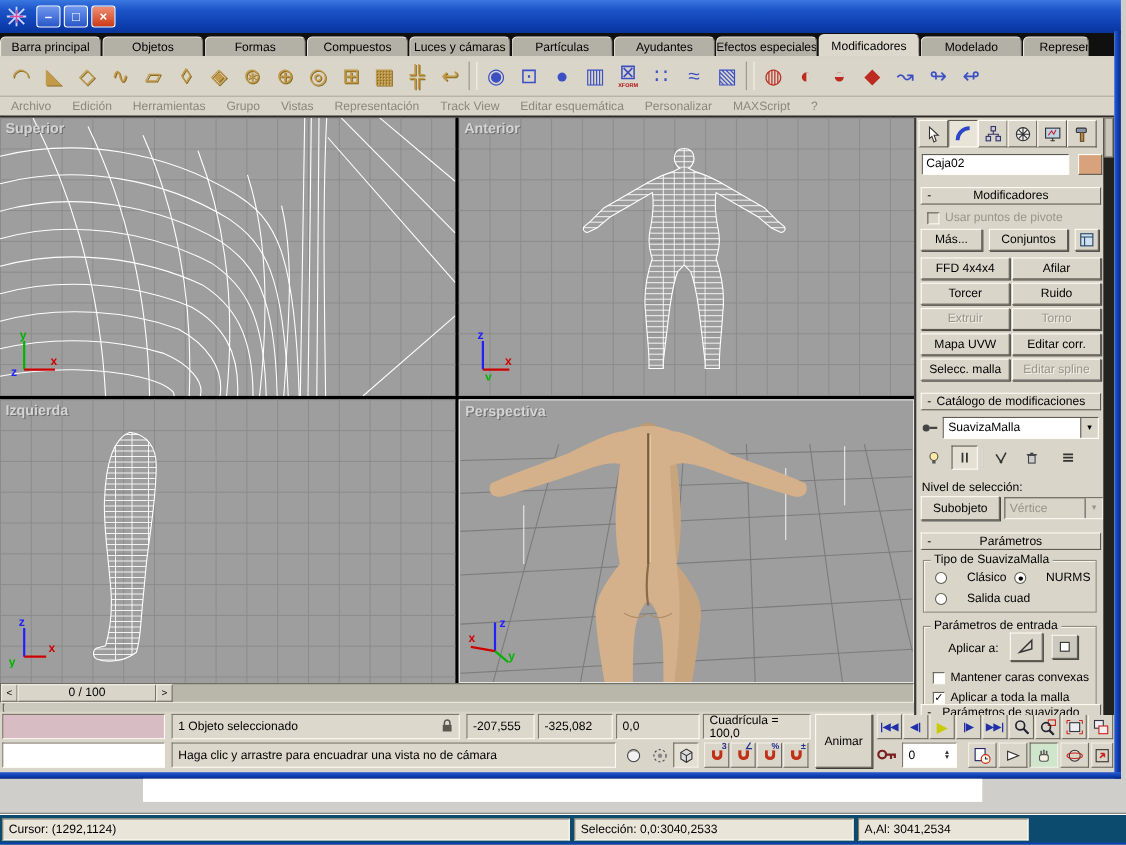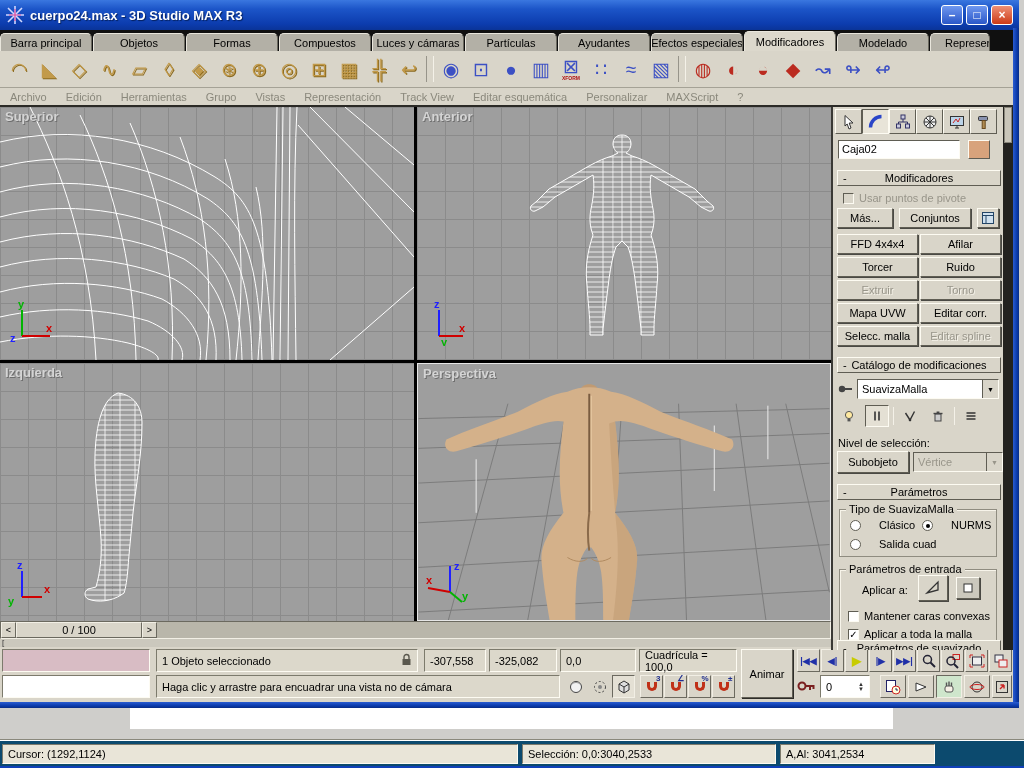--- a/index.html
+++ b/index.html
@@ -78,21 +78,21 @@
   
   .rightpanel { position:absolute; left:831px; top:107px; width:182px; height:543px; background:#d9d5c9;
     border-left:2px solid #3a3935; overflow:hidden; }
   .pscroll { position:absolute; right:0; top:0; width:10px; height:100%; background:#23221f; }
   .pscroll .thumb { position:absolute; top:0; left:1px; width:8px; height:36px; background:#c9c5b9; border:1px solid #88857a; }
   .ptabs { position:absolute; left:2px; top:2px; display:flex; }
   .ptab { width:27px; height:25px; background:#d9d5c9; border:1px solid; border-color:#fdfbf2 #5f5d53 #5f5d53 #fdfbf2;
     display:flex; align-items:center; justify-content:center; }
   .ptab.active { background:#e8e4d8; border-color:#5f5d53 #fdfbf2 #fdfbf2 #5f5d53; }
   .namerow { position:absolute; left:5px; top:33px; display:flex; gap:8px; }
-  .nameinput { width:122px; height:19px; background:#fff; border:1px solid; border-color:#5f5d53 #fdfbf2 #fdfbf2 #5f5d53; padding:2px 3px; }
+  .nameinput { width:134px; height:19px; background:#fff; border:1px solid; border-color:#5f5d53 #fdfbf2 #fdfbf2 #5f5d53; padding:2px 3px; }
   .swatch { width:22px; height:19px; border:1px solid; border-color:#fdfbf2 #5f5d53 #5f5d53 #fdfbf2; }
   .rollout { position:absolute; left:4px; width:164px; height:16px; background:#d9d5c9; border:1px solid;
     border-color:#fdfbf2 #5f5d53 #5f5d53 #fdfbf2; display:flex; align-items:center; justify-content:center; font-size:11px; }
   .rollout .minus { position:absolute; left:5px; top:1px; }
   .pbtn { background:#d9d5c9; border:1px solid; border-color:#fdfbf2 #5f5d53 #5f5d53 #fdfbf2; box-shadow:1px 1px 0 #4a4944;
     display:flex; align-items:center; justify-content:center; height:20px; }
   .pbtn.disabled { color:#98958a; text-shadow:1px 1px 0 #f4f1e8; }
   .modgrid { position:absolute; left:4px; top:127px; width:164px; display:grid; grid-template-columns:81px 81px; gap:3px 2px; }
   .chk { display:flex; align-items:center; gap:5px; }
   .chkbox { width:11px; height:11px; background:#fff; border:1px solid; border-color:#5f5d53 #fdfbf2 #fdfbf2 #5f5d53;
@@ -132,21 +132,20 @@
 <body>
 
 <div id="screen">
   <div id="max-window">
 
     <div class="titlebar">
       <svg class="title-icon" viewBox="0 0 18 18">
         <path d="M9 0 L9 18 M0 9 L18 9 M2 2 L16 16 M16 2 L2 16" stroke="#cfd8ff" stroke-width="1.6"></path>
         <path d="M9 3 L9 15 M3 9 L15 9" stroke="#e24a9a" stroke-width="1.2"></path>
       </svg>
-      <span class="title">cuerpo24.max - 3D Studio MAX R3</span>
       <div class="winbtn">–</div>
       <div class="winbtn">□</div>
       <div class="winbtn close">×</div>
     </div>
 
     <div class="tabbar">
 
     <div class="shelf-tab">Barra principal</div>
         <div class="shelf-tab">Objetos</div>
         <div class="shelf-tab">Formas</div>
@@ -443,21 +442,21 @@
 
       <div class="sunkfield" style="left:156px;top:2px;width:262px;">
         <span>1 Objeto seleccionado</span>
         <span class="lockicon" style="margin-left:auto;">
           <svg viewBox="0 0 11 13">
               <rect x="1.5" y="6" width="8" height="6" fill="#5a584e"></rect>
               <path d="M3 6 V4 a2.5 2.5 0 0 1 5 0 V6" stroke="#5a584e" stroke-width="1.4" fill="none"></path>
             </svg>
         </span>
       </div>
-      <div class="sunkfield" style="left:424px;top:2px;width:62px;">-307,558</div>
+      <div class="sunkfield" style="left:424px;top:2px;width:62px;">-207,555</div>
       <div class="sunkfield" style="left:489px;top:2px;width:68px;">-325,082</div>
       <div class="sunkfield" style="left:560px;top:2px;width:76px;">0,0</div>
       <div class="sunkfield" style="left:639px;top:2px;width:98px;">Cuadrícula = 100,0</div>
       <div class="raisedbtn" style="position:absolute;left:741px;top:2px;width:52px;height:49px;">Animar</div>
 
       <div class="navbtn" style="left:797px;top:2px;">|◀◀</div>
       <div class="navbtn" style="left:821px;top:2px;">◀|</div>
       <div class="navbtn" style="left:845px;top:2px;color:#c8cc00;font-size:12px;">▶</div>
       <div class="navbtn" style="left:869px;top:2px;">|▶</div>
       <div class="navbtn" style="left:893px;top:2px;">▶▶|</div>

